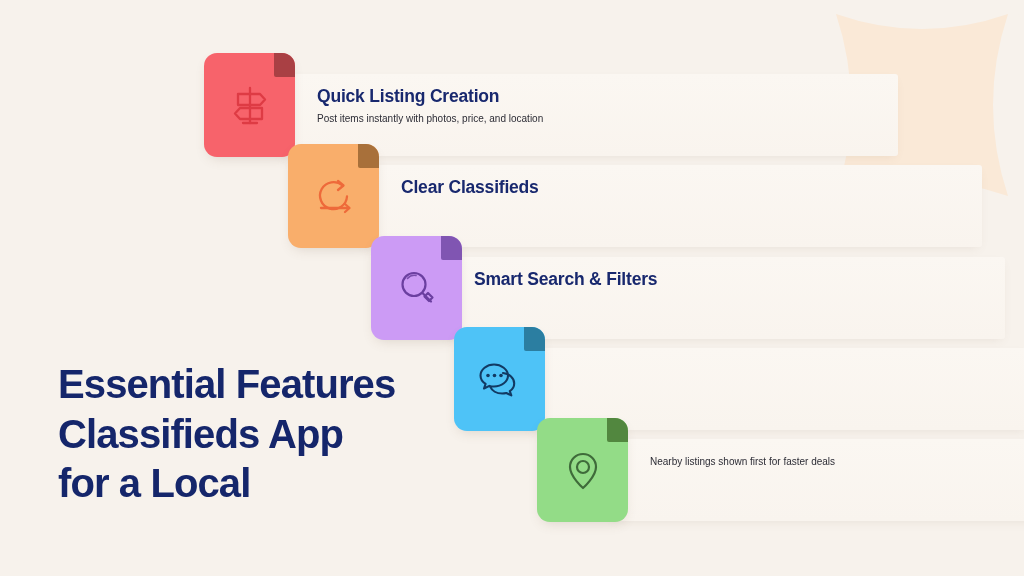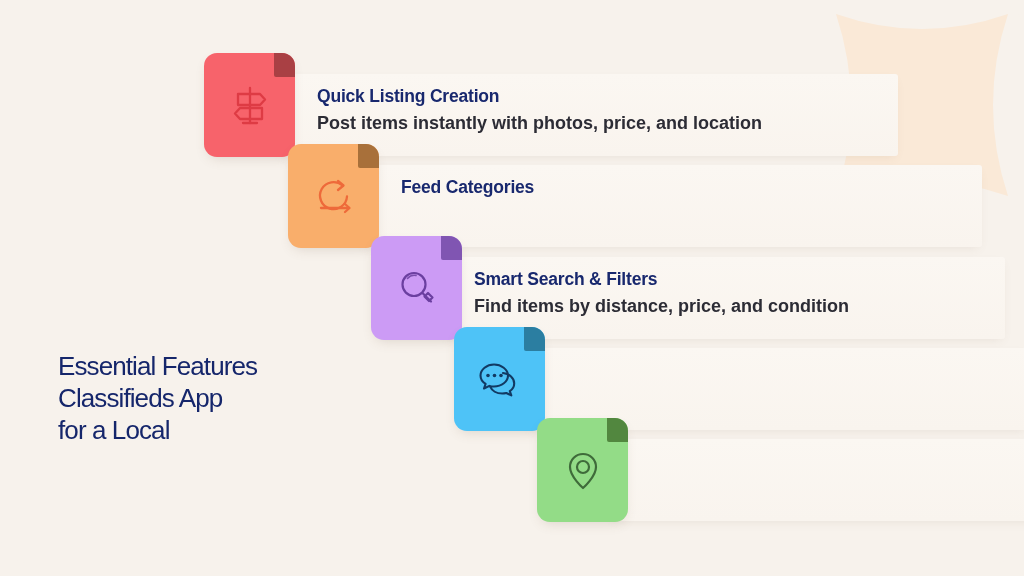--- a/index.html
+++ b/index.html
@@ -74,36 +74,36 @@
   }
   .feat-title {
     font-size: 17.5px;
     font-weight: 700;
     color: #18286E;
     letter-spacing: -0.2px;
     line-height: 1.25;
     white-space: nowrap;
   }
   .feat-desc {
-    font-size: 18px;
-    font-weight: 700;
+    font-size: 10px;
+    font-weight: 400;
     color: #2C2C35;
     line-height: 1.3;
     margin-top: 4px;
     white-space: nowrap;
   }
 
   
   .headline {
     position: absolute;
     left: 58px;
-    top: 350px;
+    top: 360px;
     z-index: 6;
-    font-size: 26px;
-    font-weight: 400;
+    font-size: 40px;
+    font-weight: 700;
     color: #15266B;
     line-height: 1.24;
     letter-spacing: -0.9px;
   }
   .headline .hl { display:block; white-space: nowrap; }
 </style>
 </head>
 <body style="background: rgb(247, 242, 236);">
 
 <div id="stage" style="background: rgb(247, 242, 236);">
@@ -138,40 +138,39 @@
       <svg class="glyph" width="52" height="52" viewBox="0 0 52 52">
         <g fill="none" stroke="#EE6A3A" stroke-width="2.3" stroke-linecap="round" stroke-linejoin="round">
           <path d="M34.5 15.5 A13.5 13.5 0 1 0 39 26.5"></path>
           <path d="M30 11 L35.5 15.5 L30 20"></path>
           <path d="M13 38 L41 38"></path>
           <path d="M37 34 L41.5 38 L37 42"></path>
         </g>
       </svg>
     </div>
     <div class="texts" style="left:113px; top:33px;">
-      <div class="feat-title">Feed Categories</div>
+      <div class="feat-title">Clear Classifieds</div>
     </div>
   </div>
 
   <div class="row" style="left:371px; top:236px;">
     <div class="row-band" style="left:74px; top:21px; width:560px;"></div>
     <div class="card" id="card-2" style="left: 0px; top: 0px; background: rgb(204, 155, 245);">
       <div class="fold" id="fold-2" style="background: rgb(128, 85, 178);"></div>
       <svg class="glyph" width="52" height="52" viewBox="0 0 52 52">
         <g fill="none" stroke="#6B3FA0" stroke-width="2.2" stroke-linecap="round" stroke-linejoin="round">
           <circle cx="23" cy="22.5" r="11.5"></circle>
           <path d="M16.5 16.5 A9 9 0 0 1 25 13.5" stroke-width="1.6" opacity="0.85"></path>
           <path d="M31.5 31 L40 39.5"></path>
           <path d="M33.5 34.5 L37 31 L41.5 35.5 L38 39 Z"></path>
         </g>
       </svg>
     </div>
     <div class="texts" style="left:103px; top:33px;">
       <div class="feat-title">Smart Search &amp; Filters</div>
-      <div class="feat-desc">Find items by distance, price, and condition</div>
     </div>
   </div>
 
   <div class="row" style="left:454px; top:327px;">
     <div class="row-band" style="left:74px; top:21px; width:500px;"></div>
     <div class="card" id="card-3" style="left: 0px; top: 0px; background: rgb(78, 195, 247);">
       <div class="fold" id="fold-3" style="background: rgb(43, 126, 161);"></div>
       <svg class="glyph" width="54" height="54" viewBox="0 0 54 54">
         <g fill="none" stroke="#123A63" stroke-width="2.1" stroke-linecap="round" stroke-linejoin="round">
           <path d="M30 22.5 c0 6.1 -6.3 11 -14 11 c-1.6 0 -3.2 -0.2 -4.6 -0.6 l-5.4 2.6 l1.6 -4.6 c-3.1 -2 -5.1 -5 -5.1 -8.4 c0 -6.1 6.3 -11 13.5 -11 s14 4.9 14 11 Z" transform="translate(5,1)"></path>
@@ -191,20 +190,21 @@
     <div class="card" id="card-4" style="left: 0px; top: 0px; background: rgb(147, 220, 135);">
       <div class="fold" id="fold-4" style="background: rgb(82, 135, 63);"></div>
       <svg class="glyph" width="52" height="52" viewBox="0 0 52 52">
         <g fill="none" stroke="#3F6B3A" stroke-width="2.2" stroke-linecap="round" stroke-linejoin="round">
           <path d="M26 44 C26 44 39 32.5 39 23 A13 13 0 1 0 13 23 C13 32.5 26 44 26 44 Z"></path>
           <circle cx="26" cy="23" r="6"></circle>
         </g>
       </svg>
     </div>
     <div class="texts" style="left:113px; top:33px;">
+      <div class="feat-desc">Nearby listings shown first for faster deals</div>
     </div>
   </div>
 
   <div class="headline" style="color: rgb(21, 38, 107);">
     <span class="hl">Essential Features</span>
     <span class="hl">Classifieds App</span>
     <span class="hl">for a Local</span>
   </div>
 
 </div>

